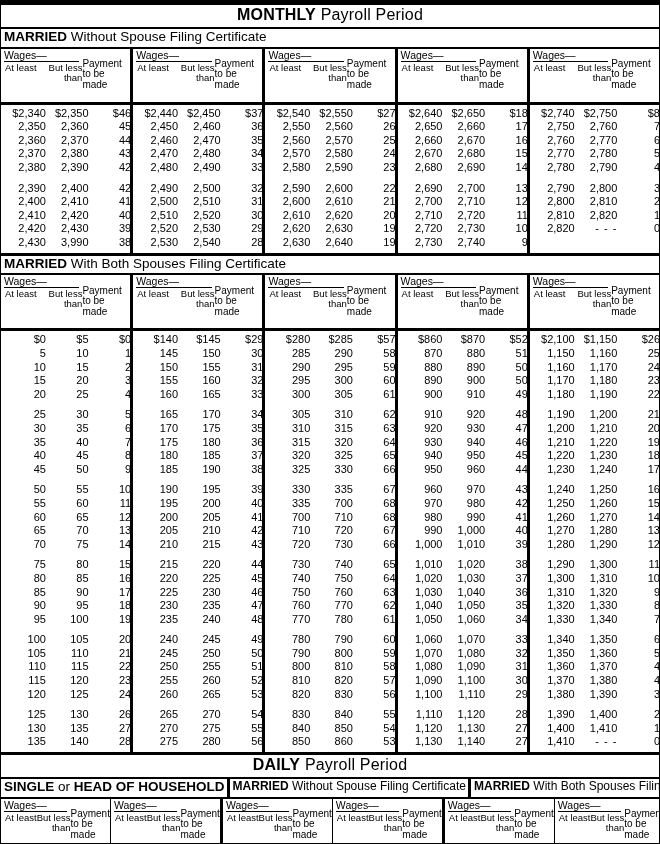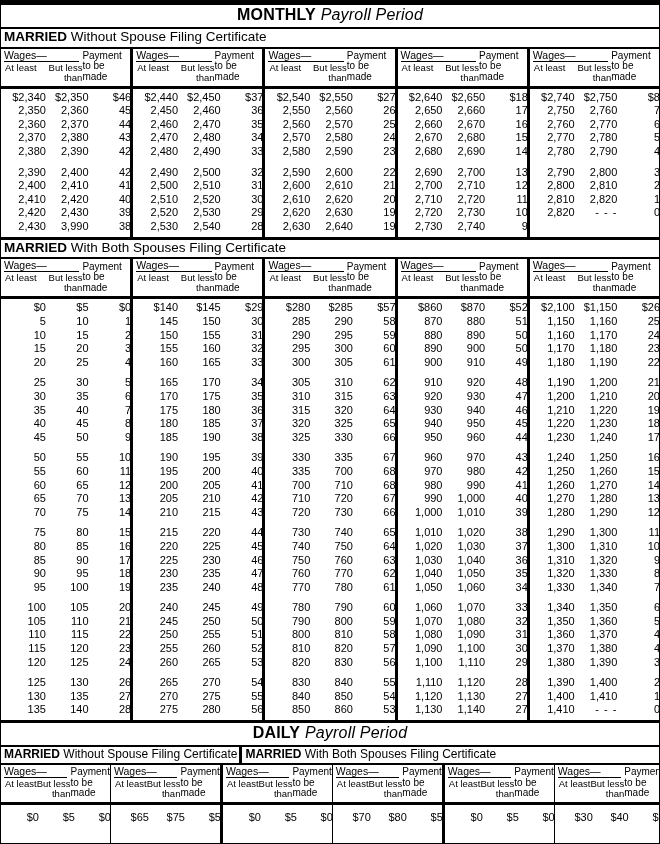--- a/index.html
+++ b/index.html
@@ -27,21 +27,21 @@
   .period-banner {
     border-top: 4px solid #000;
     border-bottom: 2px solid #000;
     text-align: center;
     font-size: 16px;
     font-weight: bold;
     letter-spacing: 0.2px;
     padding: 2px 0 3px 0;
     line-height: 1.05;
   }
-  .period-banner .light { font-weight: normal; font-style: italic; }
+  .period-banner .light { font-weight: normal; }
 
   
   .status-band {
     border-bottom: 2px solid #000;
     font-size: 13.5px;
     font-weight: bold;
     padding: 1px 2px 2px 3px;
     line-height: 1.1;
     white-space: nowrap;
   }
@@ -60,21 +60,21 @@
     display: flex;
     flex-direction: column;
   }
   .panel:last-child { border-right: none; }
 
   
   .colhead {
     display: flex;
     box-sizing: border-box;
     border-bottom: 3px solid #000;
-    height: 40px;
+    height: 56px;
     padding: 0;
   }
   .colhead .wagesgrp {
     flex: 0 0 63%;
     box-sizing: border-box;
     position: relative;
     padding-left: 3px;
   }
   .colhead .wageslabel {
     font-size: 10.5px;
@@ -1319,20 +1319,25 @@
           </div>
         </div>
       </div>
     </div>
 
   <div class="period-banner" style="border-top:3px solid #000;">
     <span>DAILY</span><span class="light"> Payroll Period</span>
   </div>
 
   <div class="panels" style="border-bottom:2px solid #000;">
+    <div class="panel" style="flex:0 0 33.34%;border-right:3px solid #000;">
+      <div class="status-band" style="border-bottom:none;text-align:center;">
+        <span>SINGLE</span><span class="reg"> or </span><span>HEAD OF HOUSEHOLD</span>
+      </div>
+    </div>
     <div class="panel" style="flex:0 0 33.33%;border-right:3px solid #000;">
       <div class="status-band" style="border-bottom:none;text-align:center;font-size:12px;">
         <span>MARRIED</span><span class="reg"> Without Spouse Filing Certificate</span>
       </div>
     </div>
     <div class="panel" style="flex:0 0 33.33%;border-right:none;">
       <div class="status-band" style="border-bottom:none;text-align:center;font-size:12px;">
         <span>MARRIED</span><span class="reg"> With Both Spouses Filing Certificate</span>
       </div>
     </div>

